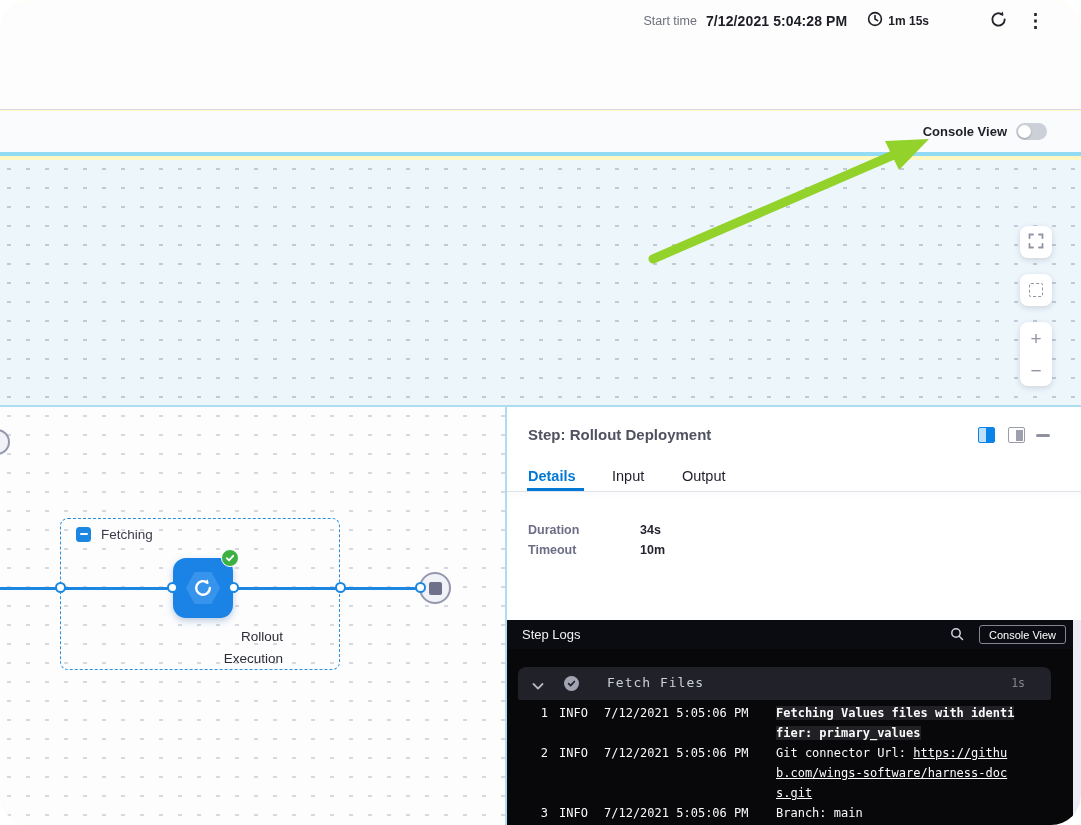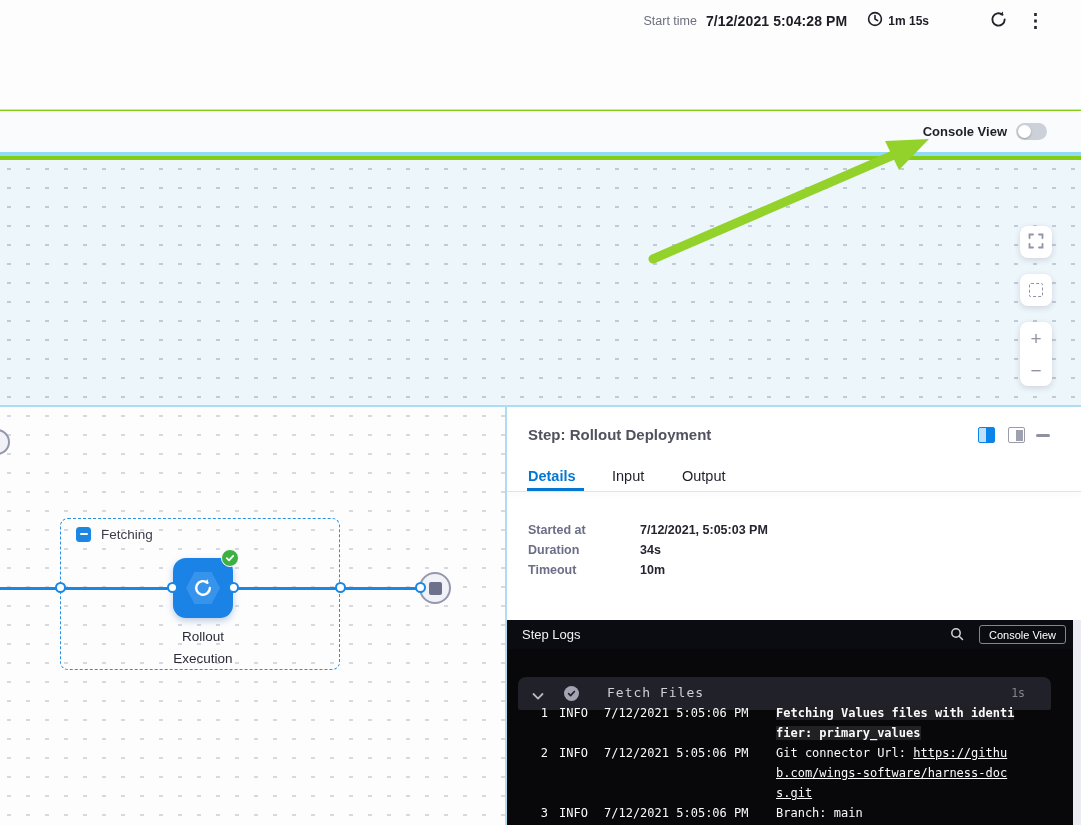--- a/index.html
+++ b/index.html
@@ -1,17 +1,17 @@
 <!DOCTYPE html>
 <html><head>
 <meta charset="utf-8">
 <style>
   * { margin:0; padding:0; box-sizing:border-box; }
   html,body { width:1081px; height:825px; background:#fff; font-family:"Liberation Sans", sans-serif; }
-  .page { position:relative; width:1081px; height:825px; overflow:hidden; background:#84cc16; }
+  .page { position:relative; width:1081px; height:825px; overflow:hidden; background:#fef9c3;border-radius:30px; }
 
   
   .topbar { position:absolute; left:0; top:0; width:1081px; height:110px; background:#fdfdfe; border-bottom:1px solid #d8d9e0; }
   .topbar-row { position:absolute; top:8px; right:36px; display:flex; align-items:center; height:26px; }
   .start-label { font-size:12.5px; color:#6d6f7c; margin-right:9px; }
   .start-value { font-size:14px; font-weight:700; color:#1d1e25; margin-right:20px; letter-spacing:.1px; }
   .dur-wrap { display:flex; align-items:center; margin-right:60px; }
   .dur-text { font-size:12px; font-weight:700; color:#1d1e25; margin-left:5px; }
   .icon-btn { background:none; border:none; cursor:pointer; display:flex; align-items:center; justify-content:center; padding:0; }
   .refresh-btn { margin-right:18px; }
@@ -52,21 +52,21 @@
   .exec-collapse::after { content:""; position:absolute; left:3.5px; top:6.4px; width:8px; height:2px; background:#fff; border-radius:1px; }
   .exec-label { position:absolute; left:101px; top:527px; font-size:13.5px; color:#3c3d49; z-index:5; }
   .step-node { position:absolute; left:173px; top:558px; width:60px; height:60px; background:#1b83e6; border-radius:13px;
     box-shadow:0 3px 7px rgba(20,80,150,.28); z-index:5; cursor:pointer; }
   .node-hex { position:absolute; left:13px; top:13px; width:34px; height:34px; background:#3794ec;
     clip-path:polygon(25% 3%, 75% 3%, 100% 50%, 75% 97%, 25% 97%, 0% 50%); }
   .node-icon { position:absolute; left:19px; top:19px; }
   .node-badge { position:absolute; left:221px; top:549px; width:18px; height:18px; border-radius:50%; background:#3cb043;
     border:1.5px solid #fff; z-index:6; display:flex; align-items:center; justify-content:center; }
   .conn-dot { position:absolute; width:11px; height:11px; border-radius:50%; background:#fff; border:2px solid #1b87e2; z-index:6; }
-  .node-label { position:absolute; left:123px; top:626px; width:160px; text-align:center; font-size:13.5px; color:#2b2c37; line-height:22px; z-index:5; }
+  .node-label { position:absolute; left:123px; top:626px; width:160px; text-align:right; font-size:13.5px; color:#2b2c37; line-height:22px; z-index:5; }
   .end-node { position:absolute; left:419px; top:572px; width:32px; height:32px; border-radius:50%; background:#f1f1f8;
     border:2px solid #9597ae; z-index:5; display:flex; align-items:center; justify-content:center; cursor:pointer; }
   .end-node .sq { width:13px; height:13px; background:#6f7089; border-radius:2px; }
   .edge-node { position:absolute; left:-16px; top:429px; width:26px; height:26px; border-radius:50%; background:#f1f1f8; border:2px solid #9597ae; z-index:4; }
 
   
   .panel { position:absolute; left:507px; top:407px; width:574px; height:418px; background:#fff; z-index:4; }
   .panel-title { position:absolute; left:21px; top:19px; font-size:15px; font-weight:700; color:#50525f; }
   .split-icon-1 { position:absolute; left:471px; top:20px; width:17px; height:16px; border:1.5px solid #0a84e8; border-radius:2px; background:#bfe0fa; cursor:pointer; }
   .split-icon-1::after { content:""; position:absolute; right:0; top:0; bottom:0; width:8px; background:#0a84e8; }
@@ -83,21 +83,21 @@
   .detail-label { width:112px; font-size:12.5px; font-weight:700; color:#6c6e87; }
   .detail-value { font-size:12.5px; font-weight:700; color:#24252f; }
 
   
   .logs-bar { position:absolute; left:0; top:213px; width:566px; height:29px; background:#0b0c11; display:flex; align-items:center; }
   .logs-title { font-size:13px; color:#f2f2f4; margin-left:15px; }
   .logs-search { position:absolute; left:443px; top:7px; background:none; border:none; cursor:pointer; padding:0; }
   .logs-console-btn { position:absolute; left:472px; top:5px; height:19px; background:transparent; border:1px solid #84868f; border-radius:3px;
     color:#fff; font-size:11px; padding:0 9px; cursor:pointer; font-family:"Liberation Sans",sans-serif; }
   .logs-body { position:absolute; left:0; top:242px; width:566px; height:176px; background:#08080b; }
-  .fetch-row { position:absolute; left:11px; top:28px; width:533px; height:33px; background:#212229; border-radius:8px 8px 2px 2px; cursor:pointer; }
+  .fetch-row { position:absolute; left:11px; top:18px; width:533px; height:33px; background:#212229; border-radius:8px 8px 2px 2px; cursor:pointer; }
   .fetch-chevron { position:absolute; left:14px; top:10px; }
   .fetch-check { position:absolute; left:46px; top:9px; width:15px; height:15px; border-radius:50%; background:#a2a4b1; display:flex; align-items:center; justify-content:center; }
   .fetch-name { position:absolute; left:89px; top:8px; font-family:"DejaVu Sans Mono",monospace; font-size:13px; color:#ced0d8; letter-spacing:1px; }
   .fetch-dur { position:absolute; right:26px; top:9px; font-family:"DejaVu Sans Mono",monospace; font-size:11.5px; color:#83858f; }
   .log-lines { position:absolute; left:27px; top:54px; width:510px; font-family:"DejaVu Sans Mono",monospace; font-size:12px; line-height:20px; color:#fafafa; }
   .log-row { position:relative; }
   .log-num { position:absolute; left:0; top:0; width:14px; text-align:right; }
   .log-level { position:absolute; left:25px; top:0; }
   .log-time { position:absolute; left:70px; top:0; }
   .log-msg { display:block; margin-left:242px; width:240px; word-break:break-all; }
@@ -220,24 +220,20 @@
     <div class="panel-minimize"></div>
 
     <button class="tab tab-details active">Details</button>
     <button class="tab tab-input">Input</button>
     <button class="tab tab-output">Output</button>
     <div class="tab-underline"></div>
     <div class="tab-line"></div>
 
     <div class="details-list">
       <div class="detail-row">
-        <span class="detail-label">Started at</span>
-        <span class="detail-value">7/12/2021, 5:05:03 PM</span>
-      </div>
-      <div class="detail-row">
         <span class="detail-label">Duration</span>
         <span class="detail-value">34s</span>
       </div>
       <div class="detail-row">
         <span class="detail-label">Timeout</span>
         <span class="detail-value">10m</span>
       </div>
     </div>
 
     <div class="logs-bar">

